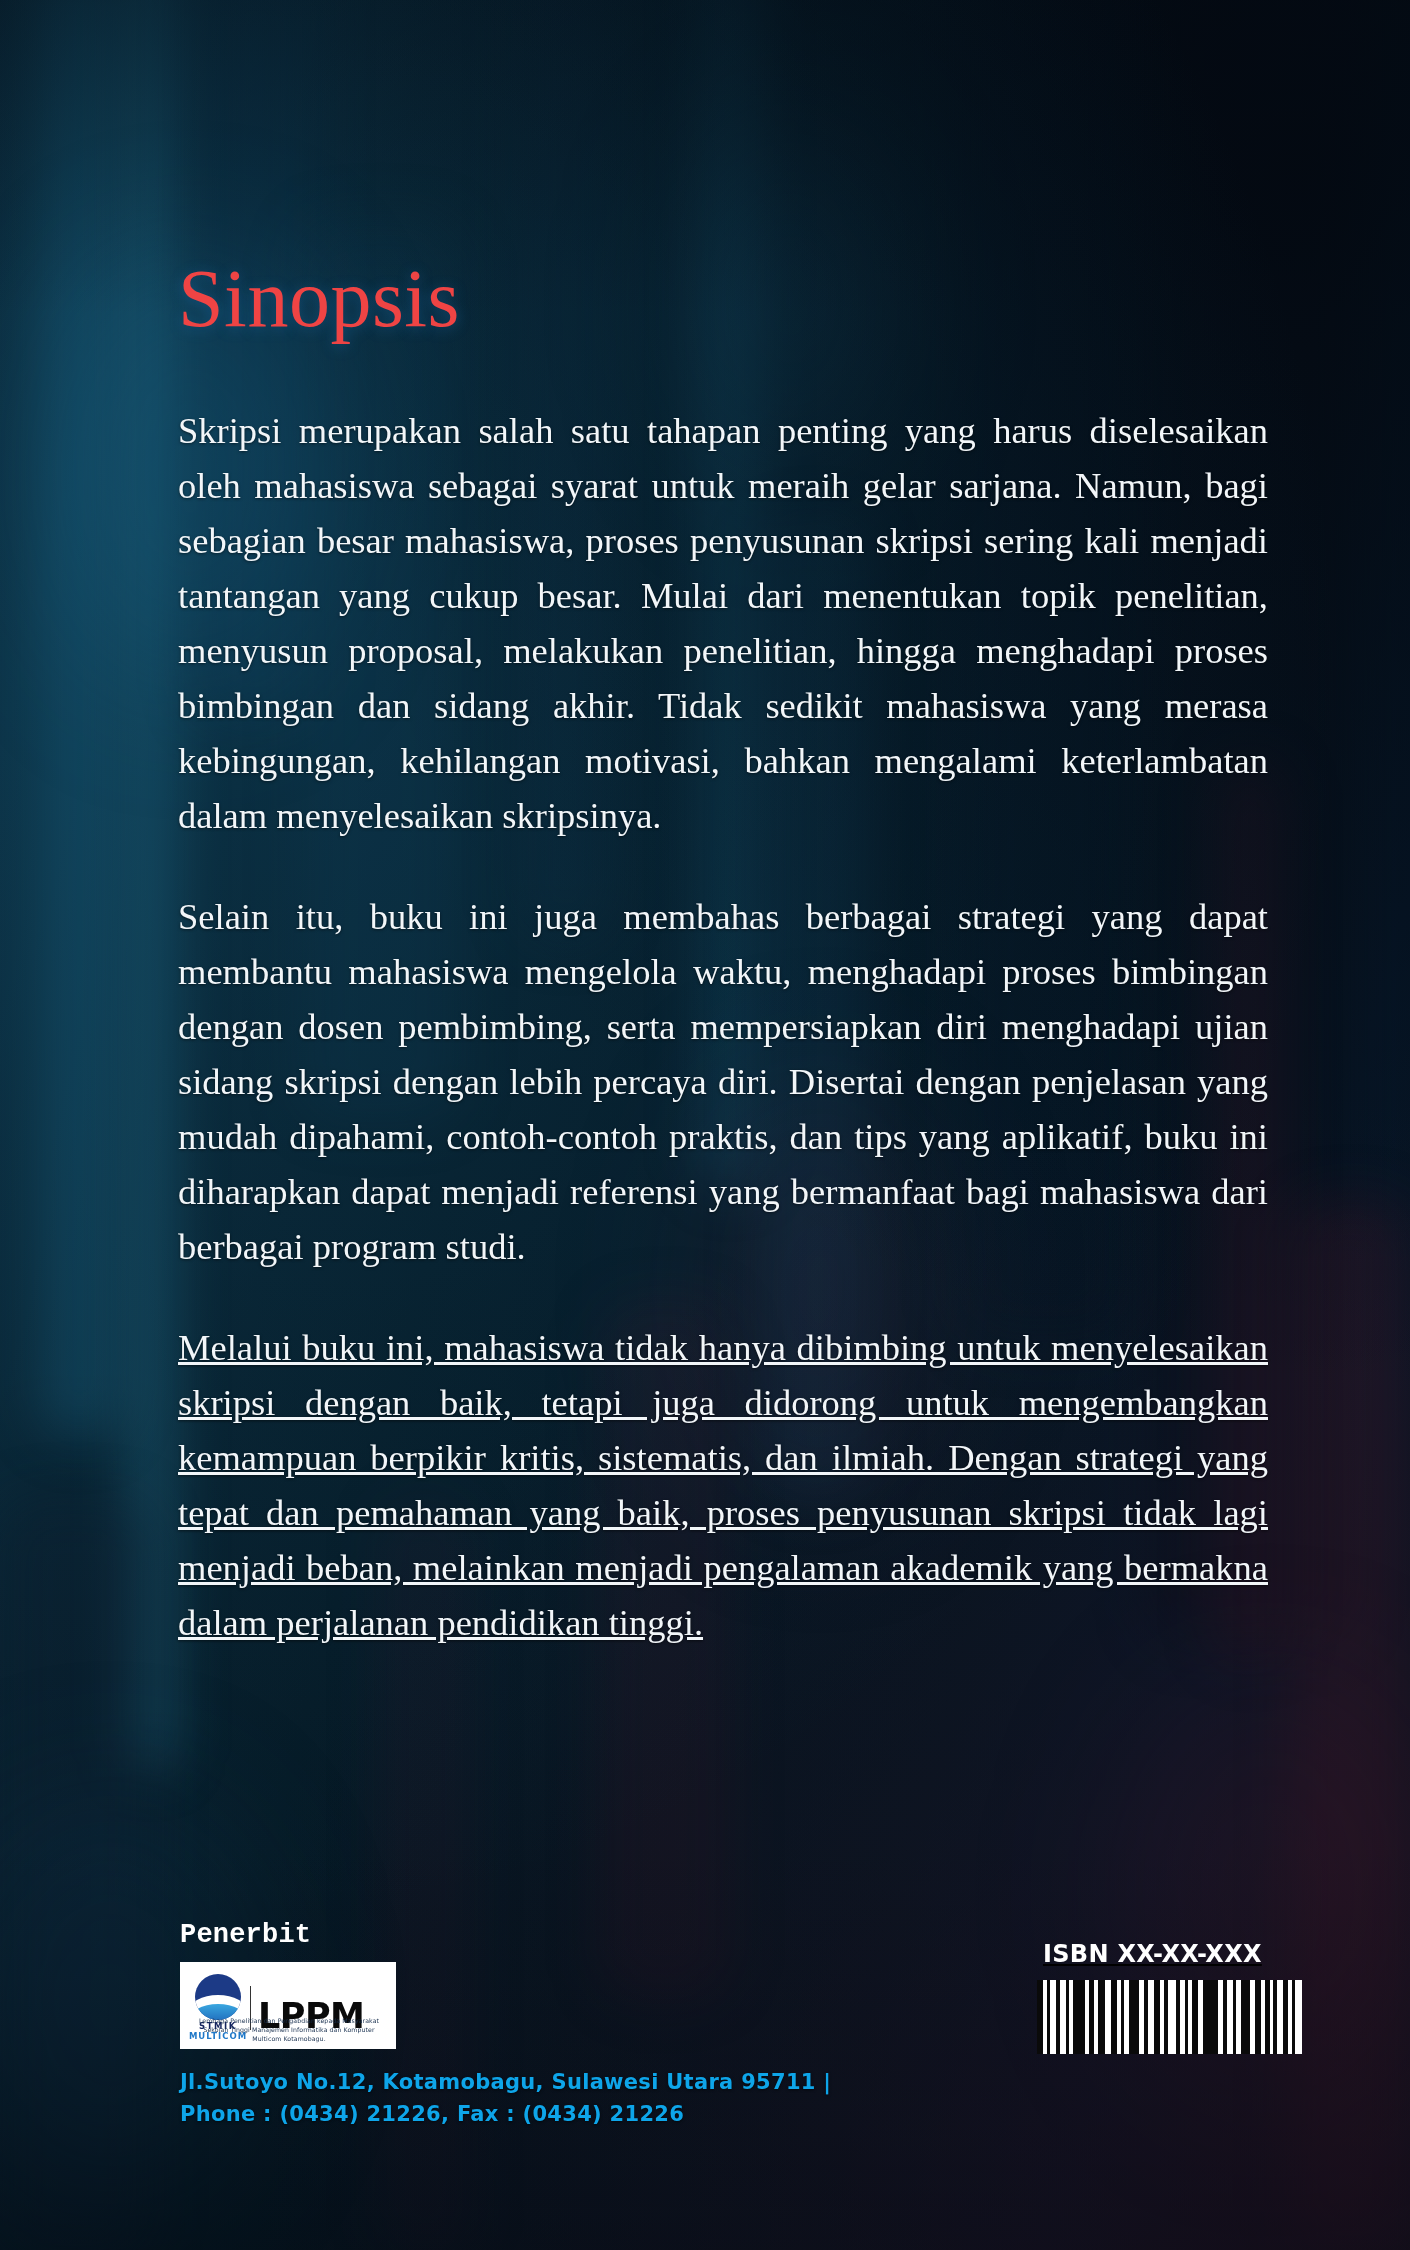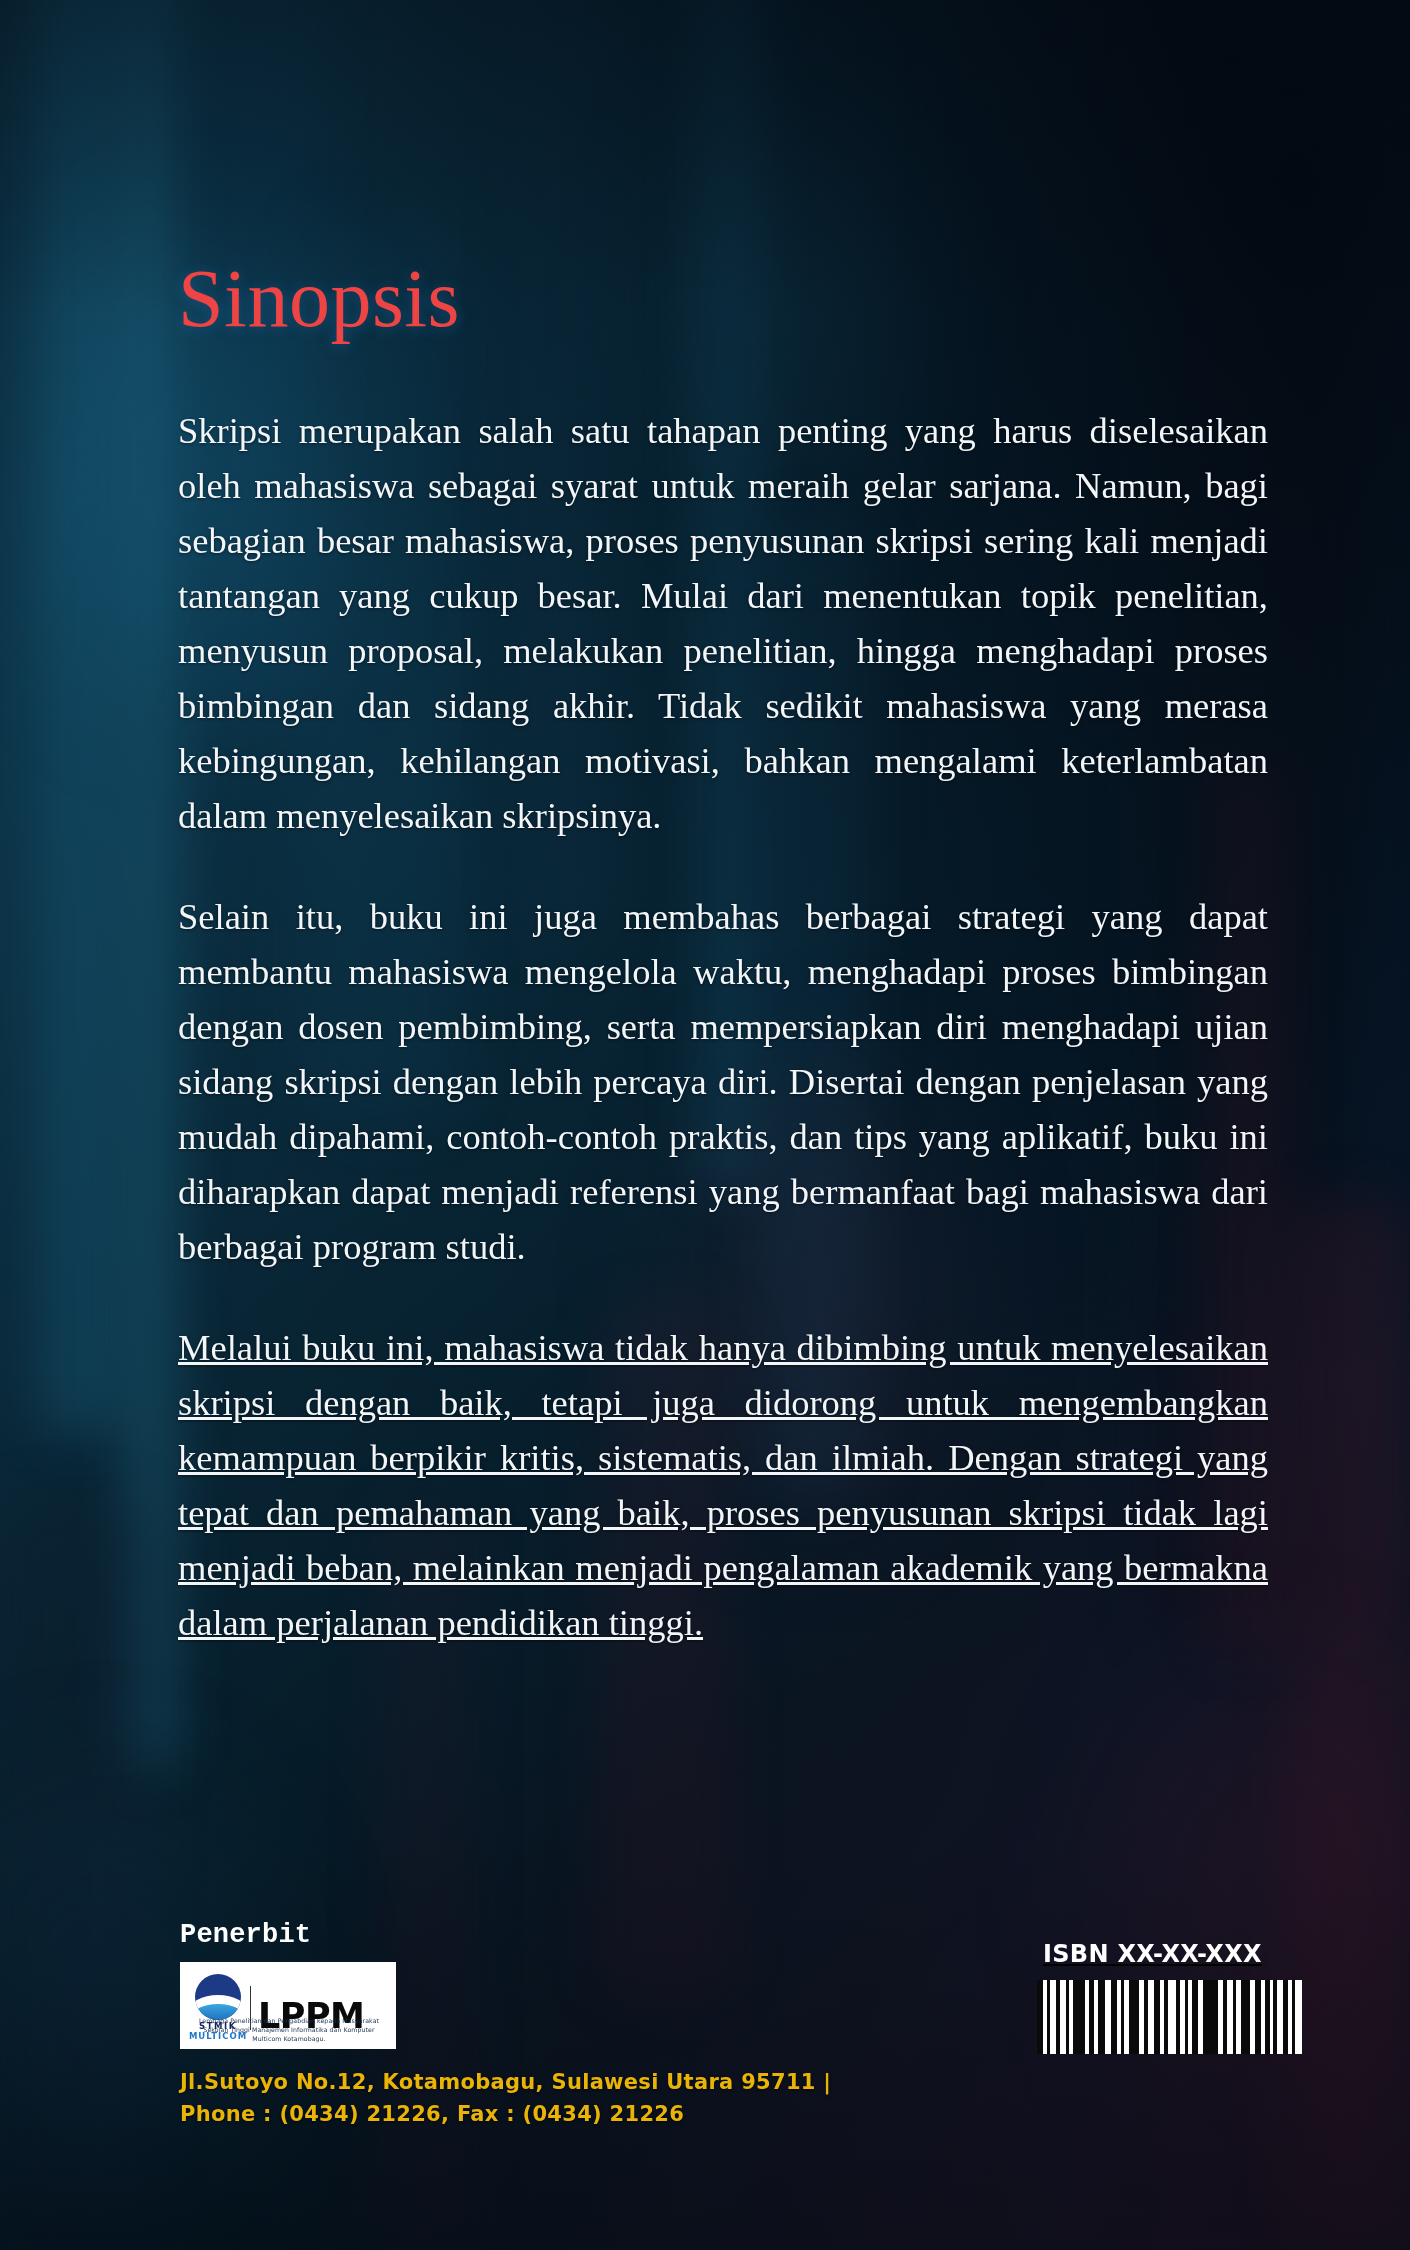--- a/index.html
+++ b/index.html
@@ -210,21 +210,21 @@
     letter-spacing: .1px;
   }
   .address {
     position: absolute;
     left: 180px;
     top: 176px;
     font-family: "DejaVu Sans", "Liberation Sans", sans-serif;
     font-weight: bold;
     font-size: 21px;
     line-height: 32px;
-    color: #eab308;
+    color: #0ea5e9;
     letter-spacing: .3px;
     text-shadow: 0 1px 3px rgba(0,0,0,.6);
   }
   .isbn-block {
     position: absolute;
     right: 108px;
     top: 50px;
     width: 265px;
     text-decoration: underline;
   }

